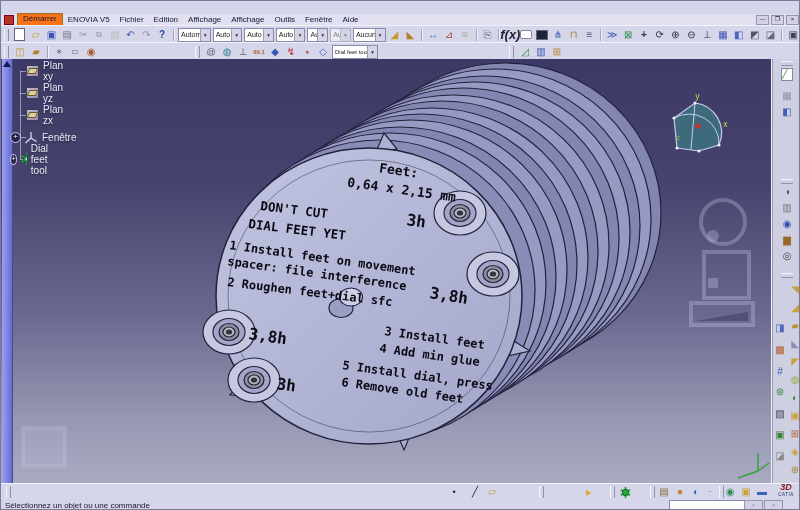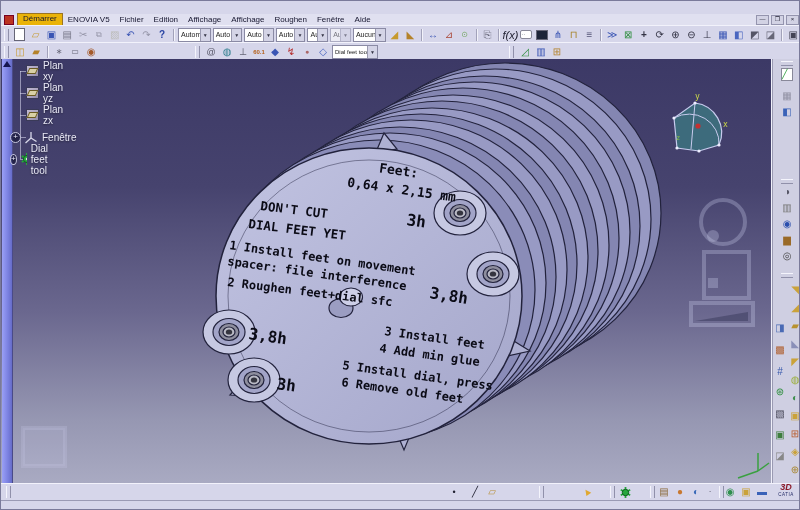--- a/index.html
+++ b/index.html
@@ -10,21 +10,21 @@
     background:linear-gradient(#4a66c8,#2c4099);display:flex;align-items:center;color:#fff;font-size:8px;}
   #titlebar .appico{width:8px;height:8px;margin:0 3px;background:#c22;border:1px solid #801010;
     box-shadow:inset 1px 1px 0 #e66;}
   #titlebar .tbtn{margin-left:13px;color:#e4e7f6;font-size:8px;line-height:8px;cursor:default;}
   #titlebar .sp{flex:1;}
   
   #menubar{position:absolute;left:0;top:13px;width:800px;height:11px;background:#e0e0f0;
     border-bottom:1px solid #b4b4cc;display:flex;align-items:center;font-size:8px;color:#15152e;}
   #menubar .mico{width:8px;height:8px;margin:0 3px;background:#b32;border:1px solid #702;}
   #menubar .mi{padding:0 5px;height:11px;line-height:11px;}
-  #menubar .mi.hl{background:#eab308;border:1px solid #9a7322;line-height:9px;}
+  #menubar .mi.hl{background:#f97316;border:1px solid #9a7322;line-height:9px;}
   #menubar .sp{flex:1;}
   #menubar .cbtn{width:11px;height:8px;margin-right:2px;background:#d2d2e4;border:1px solid #9494ae;
     font-size:6px;line-height:7px;text-align:center;color:#223;}
   
   .tb{position:absolute;left:0;width:800px;height:17px;background:#d6d6ea;
     border-top:1px solid #f2f2fb;border-bottom:1px solid #a6a6c0;display:flex;align-items:center;}
   #tb1{top:24px;} #tb2{top:41px;}
   .hnd{width:3px;height:12px;border-left:1px solid #f4f4fc;border-right:1px solid #9090aa;margin:0 3px;}
   .sep{width:1px;height:12px;background:#a2a2ba;box-shadow:1px 0 0 #f2f2fa;margin:0 3px;}
   .ic{width:14px;height:14px;margin:0 1px;display:flex;align-items:center;justify-content:center;
@@ -88,21 +88,21 @@
 
 
   <div id="menubar">
     <span class="mico"></span>
     <span class="mi hl">Démarrer</span>
     <span class="mi">ENOVIA V5</span>
     <span class="mi">Fichier</span>
     <span class="mi">Edition</span>
     <span class="mi">Affichage</span>
     <span class="mi">Affichage</span>
-    <span class="mi">Roughen</span>
+    <span class="mi">Outils</span>
     <span class="mi">Fenêtre</span>
     <span class="mi">Aide</span>
     <span class="sp"></span>
     <span class="cbtn">—</span>
     <span class="cbtn">❐</span>
     <span class="cbtn">×</span>
   </div>
 
   <div id="tb1" class="tb">
     <span class="hnd"></span>
@@ -149,21 +149,21 @@
       </span>
     <span class="ic" style="color:#c79a2e;">◢</span>
     <span class="ic" style="color:#b4822a;">◣</span>
     <span class="sep"></span>
     <span class="ic" style="color:#3a55b4;">↔</span>
     <span class="ic" style="color:#a43;">⊿</span>
     <span class="ic s8" style="color:#7a6;">⊙</span>
     <span class="sep"></span>
     <span class="ic" style="color:#667;">⎘</span>
     <span class="sep"></span>
-    <span class="ic" style="color:#223;font-style:italic;font-weight:normal;font-size:11px;">f(x)</span>
+    <span class="ic" style="color:#223;font-style:italic;font-weight:bold;font-size:13px;">f(x)</span>
     <span class="ic">
         <span style="width:10px;height:7px;background:#fff;border:1px solid #889;border-radius:2px;font-size:6px;line-height:6px;color:#345;">··</span>
       </span>
     <span class="ic">
         <span style="width:10px;height:8px;background:#1d2438;border:1px solid #667;"></span>
       </span>
     <span class="ic" style="color:#3a55b4;">⋔</span>
     <span class="ic" style="color:#a8852a;">⊓</span>
     <span class="ic" style="color:#557;">≡</span>
     <span class="sep"></span>
@@ -445,14 +445,20 @@
     <span class="hnd" style="left:715px;"></span>
     <span class="ic" style="left:721px;color:#2e8e4e;">◉</span>
     <span class="ic" style="left:737px;color:#caa23a;">▣</span>
     <span class="ic" style="left:753px;color:#3a62b8;">▬</span>
     <span id="logo">
       <span class="l3d">3D</span>
       <span class="lca">CATIA</span>
     </span>
   </div>
 
+  <div id="status">
+    <span class="msg">Sélectionnez un objet ou une commande</span>
+    <input value="" style="">
+    <span class="sbtn" style="left:743px;">▫</span>
+    <span class="sbtn" style="left:763px;">▫</span>
+  </div>
 
 </div>
 
 </body></html>

